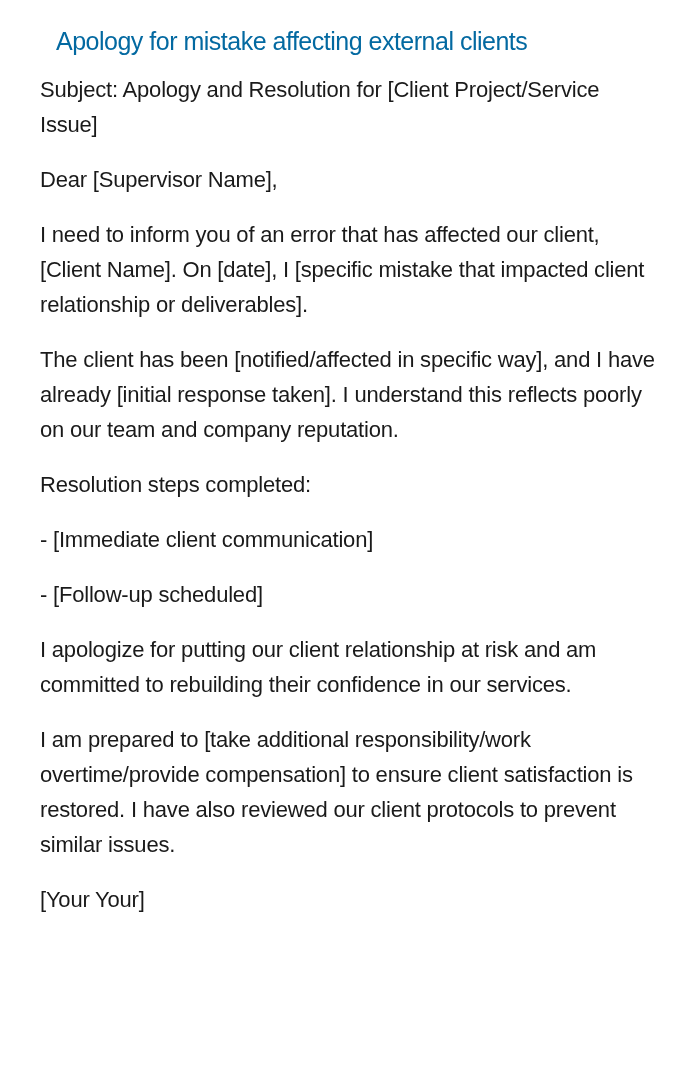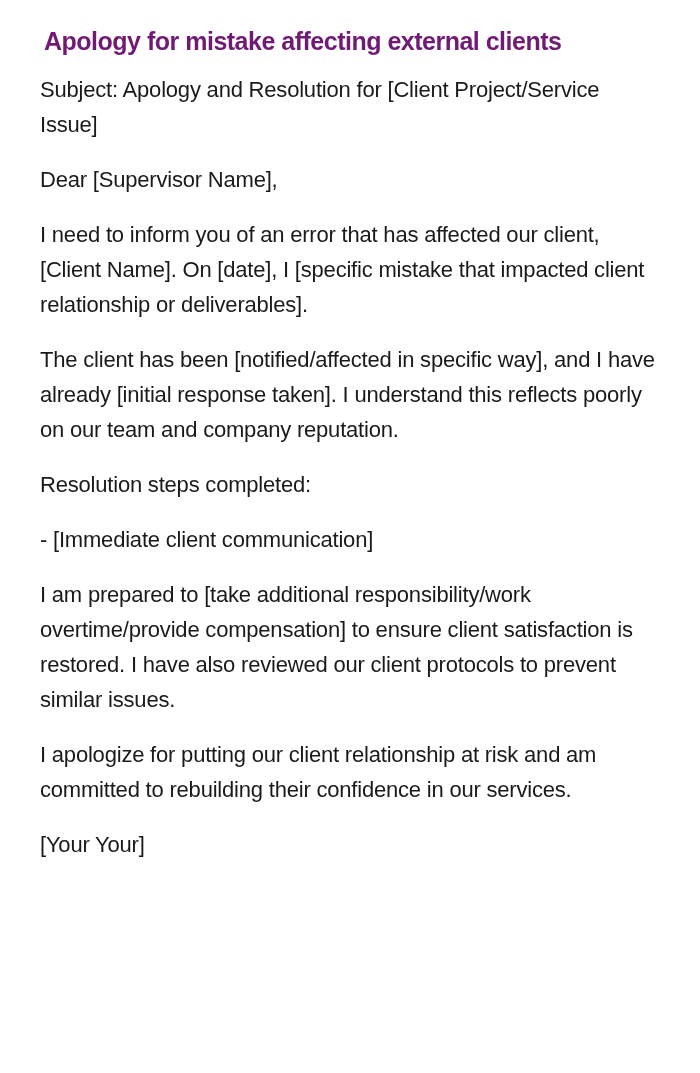--- a/index.html
+++ b/index.html
@@ -13,25 +13,25 @@
       overflow: hidden;
       font-family: "Liberation Sans", sans-serif;
       color: #1a1a1a;
     }
     .doc {
       padding: 24px 40px 0 40px;
       width: 620px;
     }
     .title {
       font-family: "Liberation Sans", sans-serif;
-      font-weight: 700;
+      font-weight: 400;
       font-size: 25px;
       line-height: 34px;
-      margin: 0 0 14px 4px;
-      color: #701a75;
+      margin: 0 0 14px 16px;
+      color: #0369a1;
       letter-spacing: -0.5px;
     }
     p {
       font-size: 22px;
       line-height: 35px;
       margin: 0 0 20px 0;
       color: #1a1a1a;
       letter-spacing: -0.2px;
     }
   </style>
@@ -39,16 +39,17 @@
 <body>
 
 <div class="doc">
   <h1 class="title">Apology for mistake affecting external clients</h1>
   <p>Subject: Apology and Resolution for [Client Project/Service Issue]</p>
   <p>Dear [Supervisor Name],</p>
   <p>I need to inform you of an error that has affected our client, [Client Name]. On [date], I [specific mistake that impacted client relationship or deliverables].</p>
   <p>The client has been [notified/affected in specific way], and I have already [initial response taken]. I understand this reflects poorly on our team and company reputation.</p>
   <p>Resolution steps completed:</p>
   <p>- [Immediate client communication]</p>
+  <p>- [Follow-up scheduled]</p>
+  <p>I apologize for putting our client relationship at risk and am committed to rebuilding their confidence in our services.</p>
   <p>I am prepared to [take additional responsibility/work overtime/provide compensation] to ensure client satisfaction is restored. I have also reviewed our client protocols to prevent similar issues.</p>
-  <p>I apologize for putting our client relationship at risk and am committed to rebuilding their confidence in our services.</p>
   <p>[Your Your]</p>
 </div>
 
 </body></html>

